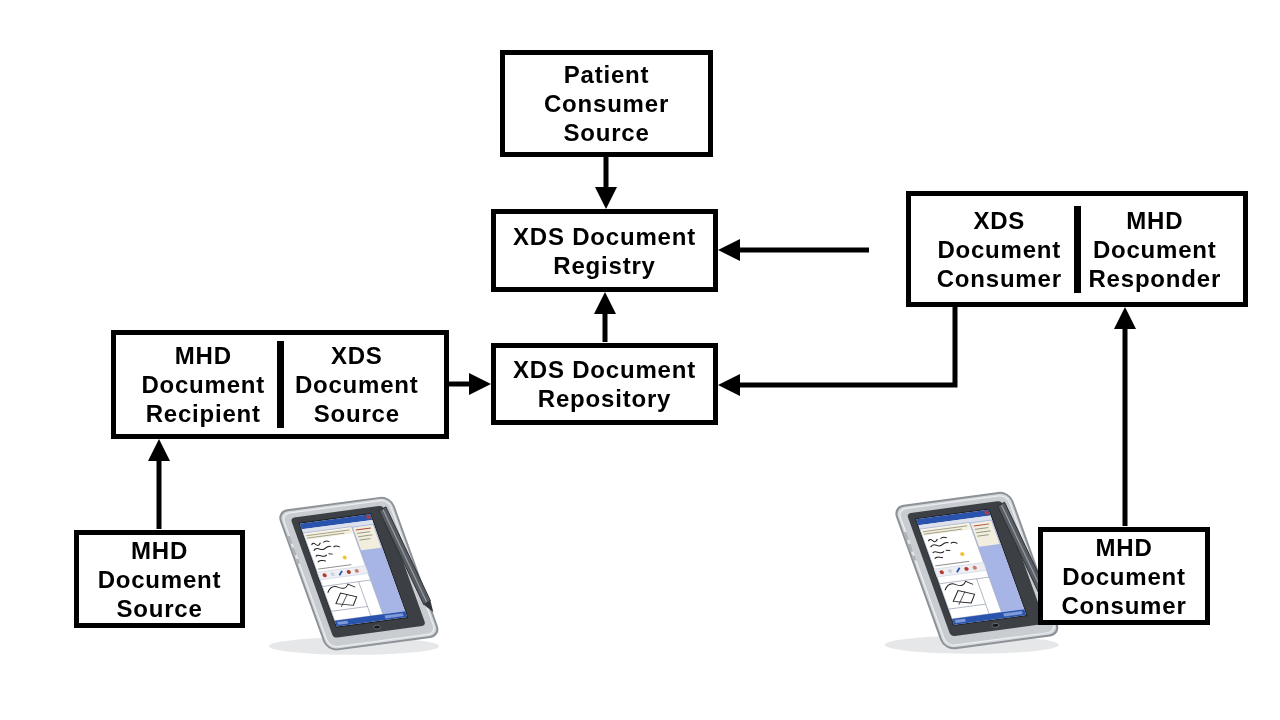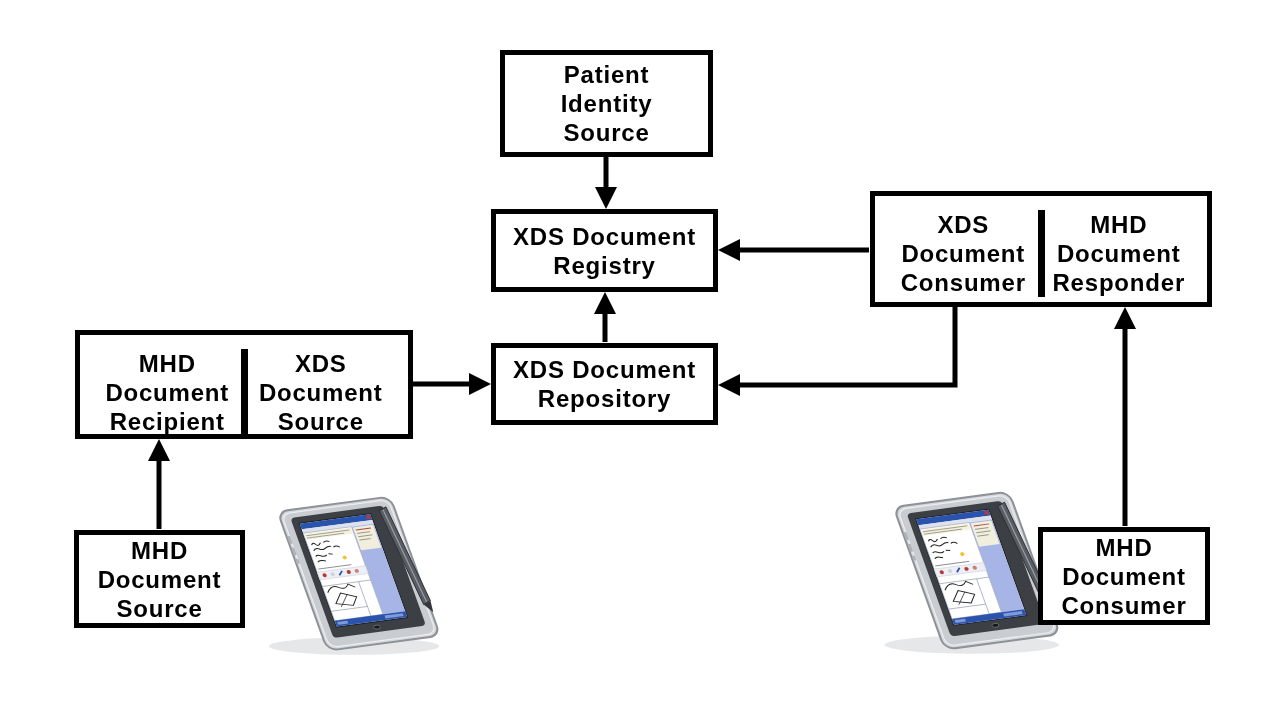--- a/index.html
+++ b/index.html
@@ -9,21 +9,21 @@
   }
   #connector-layer{position:absolute;left:0;top:0;width:1280px;height:720px;}
   .node{
     position:absolute;box-sizing:border-box;background:#fff;border:5px solid #000;
     display:flex;align-items:center;justify-content:center;z-index:2;
   }
   .node .lbl{
     display:block;white-space:pre-line;text-align:center;color:#000;
     font-weight:bold;font-size:24px;line-height:29px;letter-spacing:0.8px;
   }
-  .group{padding:14px;display:flex;align-items:flex-start;}
+  .group{padding:14px;display:flex;align-items:center;margin-left:36px;}
   .group .cell{flex:1 1 0;display:flex;align-items:center;justify-content:center;}
   .group .cell + .cell{border-left:7px solid #000;}
   #n-pis       {left:500px;top:50px; width:213px;height:107px;}
   #n-registry  {left:491px;top:209px;width:227px;height:83px;}
   #n-repository{left:491px;top:343px;width:227px;height:82px;}
   #g-right     {left:870px;top:191px;width:342px;height:116px;}
   #g-left      {left:75px; top:330px;width:338px;height:109px;}
   #n-mhd-source{left:74px; top:530px;width:171px;height:98px;}
   #n-mhd-consumer{left:1038px;top:527px;width:172px;height:98px;}
   .tablet{position:absolute;z-index:1;}
@@ -123,21 +123,21 @@
       </g>
     </g>
   </svg>
 
   <svg id="tablet-right" class="tablet" viewBox="0 0 214 168">
     <use href="#tablet-art"></use>
   </svg>
 
   <div class="node" id="n-pis">
     <span class="lbl">Patient
-Identity
+Consumer
 Source</span>
   </div>
 
   <div class="node" id="n-registry">
     <span class="lbl">XDS Document
 Registry</span>
   </div>
 
   <div class="node" id="n-repository">
     <span class="lbl">XDS Document

